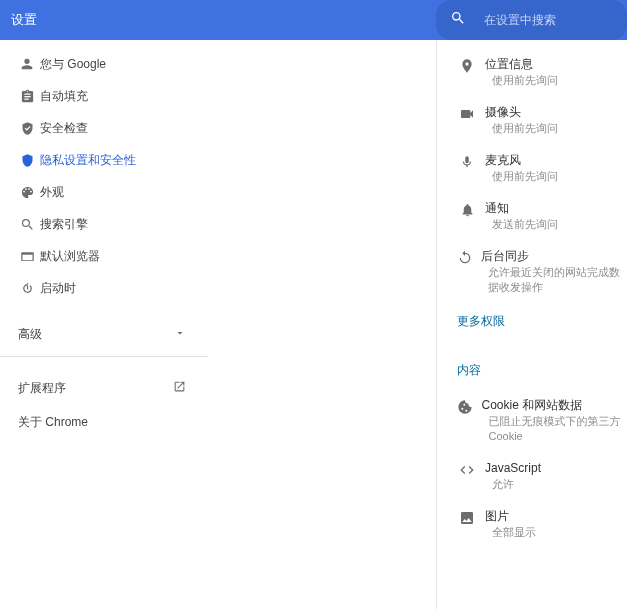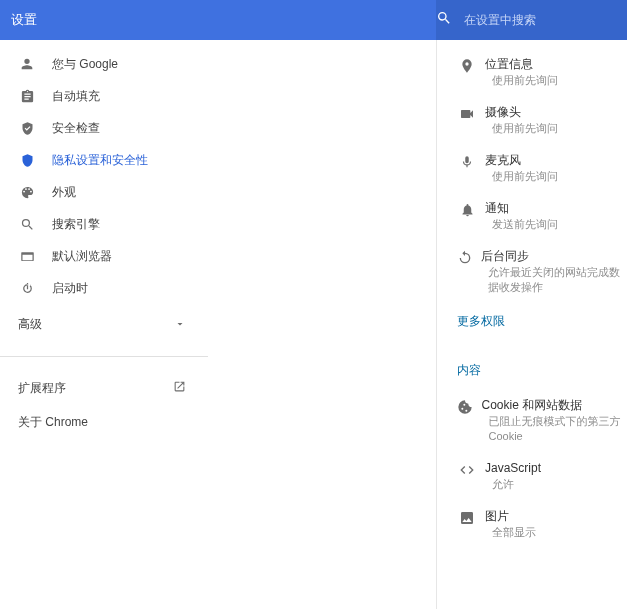--- a/index.html
+++ b/index.html
@@ -7,36 +7,36 @@
   body { width:627px; height:609px; overflow:hidden; background:#fff; }
 
   .header {
     height:40px; background:#3f71e0; color:#fff; display:flex; align-items:center;
   }
   .header-left {
     width:436px; display:flex; align-items:center; padding-left:11px;
   }
   .header-title { font-size:13px; }
   .header-search {
-    flex:1; background:#3665cb; height:40px; display:flex; align-items:center; gap:12px; 
+    flex:1; background:#3665cb; height:40px; display:flex; align-items:center; gap:18px; padding-left:14px;border-radius:15px;
   }
   .header-search .placeholder { color:#c7d6f7; font-size:12px; }
 
   .layout { display:flex; height:569px; }
   .sidebar { width:208px; padding-top:8px; }
   .nav-item {
-    display:flex; align-items:center; height:32px; padding-left:18px; gap:16px; cursor:pointer;
+    display:flex; align-items:center; height:32px; padding-left:18px; gap:4px; cursor:pointer;
   }
   .nav-item .icon { width:18px; display:flex; justify-content:center; }
   .nav-item .label { font-size:12px; color:#444; }
   .nav-item.active .label { color:#2a62d8; }
   .nav-item.active svg { fill:#2a62d8 !important; }
 
   .adv-row {
-    display:flex; justify-content:space-between;
+    display:flex; align-items:center; justify-content:space-between;
     padding:0 22px 0 18px; height:36px; margin-top:12px; cursor:pointer;
   }
   .adv-row .label { font-size:12px; color:#444; }
 
   .ext-row {
     display:flex; align-items:center; justify-content:space-between;
     padding:0 22px 0 18px; height:34px; margin-top:14px; cursor:pointer;
   }
   .ext-row .label { font-size:12px; color:#444; }
 

